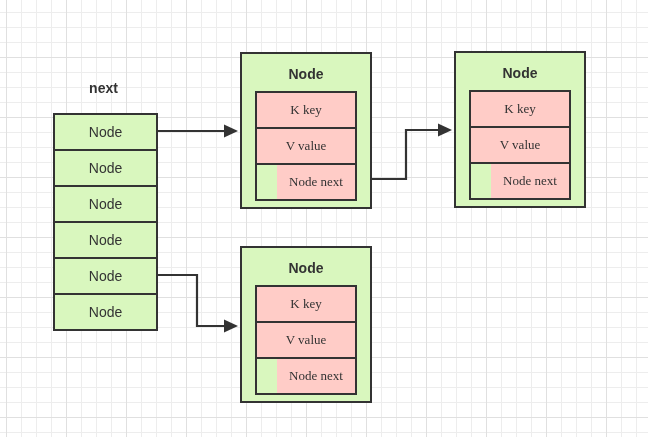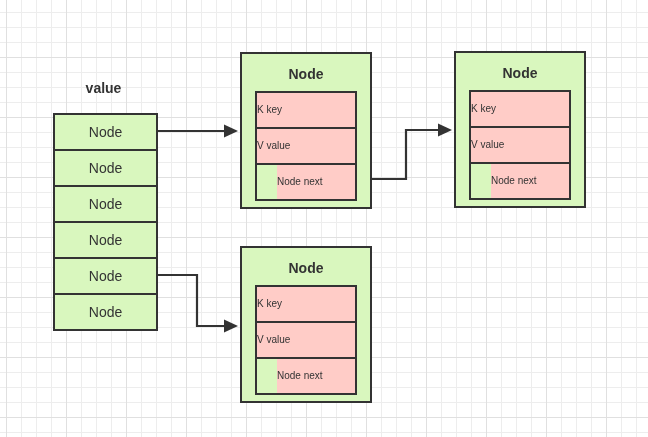--- a/index.html
+++ b/index.html
@@ -68,21 +68,21 @@
     font-size: 14px; font-weight: 700;
   }
   .node-fields {
     margin: 0 13px;
     border: 2px solid var(--shape-border, #333);
   }
   .field {
     height: 34px; line-height: 34px;
     background: var(--field-pink-fill, #ffccc7);
     border-bottom: 2px solid var(--shape-border, #333);
-    font-size: 10px;
+    text-align: center; font-size: 13px; font-family: Liberation Serif, serif;
   }
   .field:last-child { border-bottom: none; margin-left: 20px; }
 </style>
 </head>
 <body>
 
 <div class="canvas">
 
   <svg class="arrow-layer" viewBox="0 0 648 437" xmlns="http://www.w3.org/2000/svg">
     <g>
@@ -92,21 +92,21 @@
     <g>
       <polyline class="arrow-line" points="356,179 406,179 406,130 440,130"></polyline>
       <polygon class="arrow-head" points="452,130 438,123.5 438,136.5"></polygon>
     </g>
     <g>
       <polyline class="arrow-line" points="154,275 197,275 197,326 226,326"></polyline>
       <polygon class="arrow-head" points="238,326 224,319.5 224,332.5"></polygon>
     </g>
   </svg>
 
-  <div class="table-label">value</div>
+  <div class="table-label">next</div>
 
   <div class="hash-table">
     <div class="tcell">Node</div>
     <div class="tcell">Node</div>
     <div class="tcell">Node</div>
     <div class="tcell">Node</div>
     <div class="tcell">Node</div>
     <div class="tcell">Node</div>
   </div>
 

